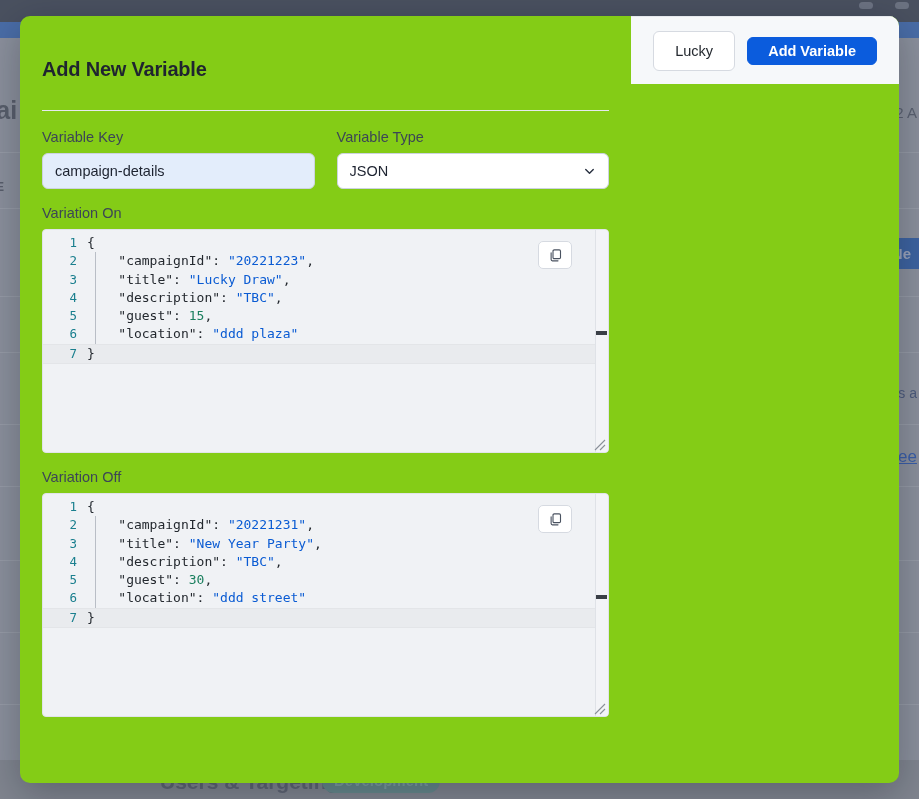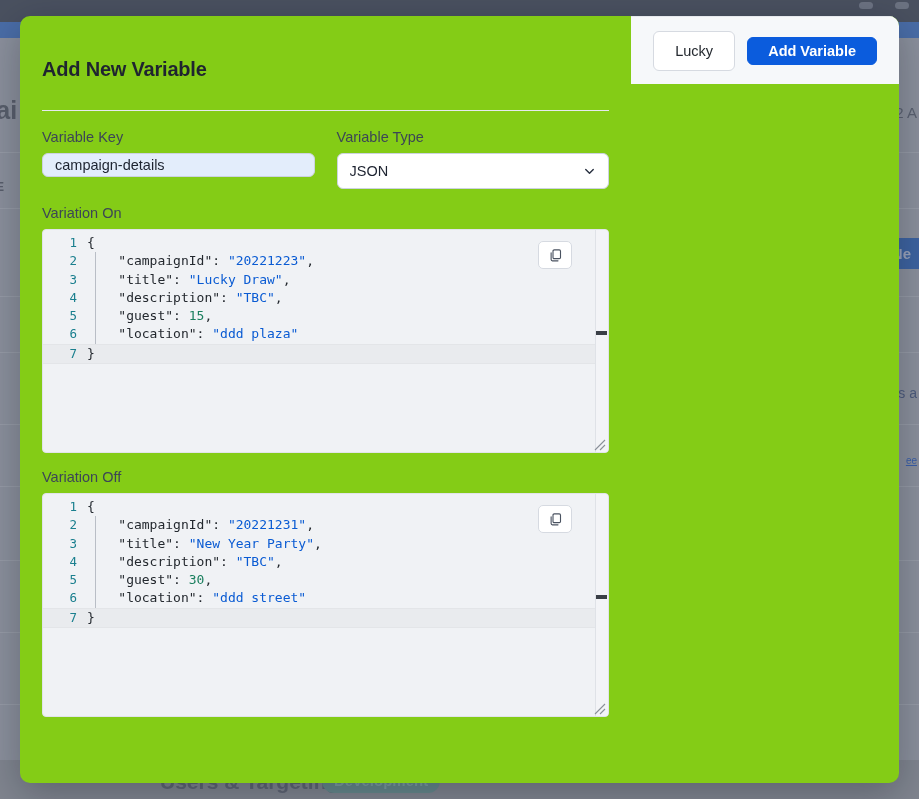--- a/index.html
+++ b/index.html
@@ -32,21 +32,21 @@
     filter: blur(0.6px);
     white-space: nowrap;
   }
   #bd-detail { left: -12px; top: 96px; font-size: 25px; }
   #bd-env    { left: -4px;  top: 180px; font-size: 12px; letter-spacing: .5px; }
   #bd-4a     { right: 2px;  top: 104px; font-size: 15px; color:#5b6170; font-weight:400;}
   #bd-new    { position:absolute; right: 0; top: 238px; background:#3d63a0; color:#9aa4bb;
                font-size:15px; font-weight:700; padding:7px 8px 7px 10px; border-radius:6px 0 0 6px;
                filter: blur(0.5px);}
   #bd-isa    { right: 2px; top: 385px; font-size: 14px; color:#4d5b7c; font-weight:400;}
-  #bd-eel    { right: 2px; top: 447px; font-size: 10px; color:#3a5ea8; font-weight:400; text-decoration: underline; margin-top: 8px;}
+  #bd-eel    { right: 2px; top: 447px; font-size: 17px; color:#3a5ea8; font-weight:400; text-decoration: underline;}
   #bd-users  { left: 160px; top: 770px; font-size: 21px; color:#5f6574; font-weight:700;}
   #bd-devpill{ position:absolute; left: 322px; top: 768px; background:#67898c; color:#7e9fa2;
                font-size:15px; font-weight:700; padding:4px 12px; border-radius:12px; filter: blur(0.6px);}
   .bd-rule { position:absolute; left:0; width:919px; height:1px; background:#969ba6; }
   .bd-band { position:absolute; left:0; width:919px; background:#9499a4; }
 
   
   #modal {
     position: absolute;
     left: 20px; top: 16px;
@@ -87,21 +87,21 @@
 
   #top-row {
     display: flex;
     gap: 22px;
     margin-top: 18px;
   }
   .col { flex: 1 1 0; min-width: 0; }
 
   #variable-key-input {
     width: 100%;
-    height: 24px;
+    height: 36px;
     border: 1px solid #ccd3e0;
     border-radius: 6px;
     background: #e3edfb;
     color: #1d2330;
     font-size: 14.5px;
     font-family: "Liberation Sans", sans-serif;
     padding: 0 12px;
     outline: none;
   }
 

